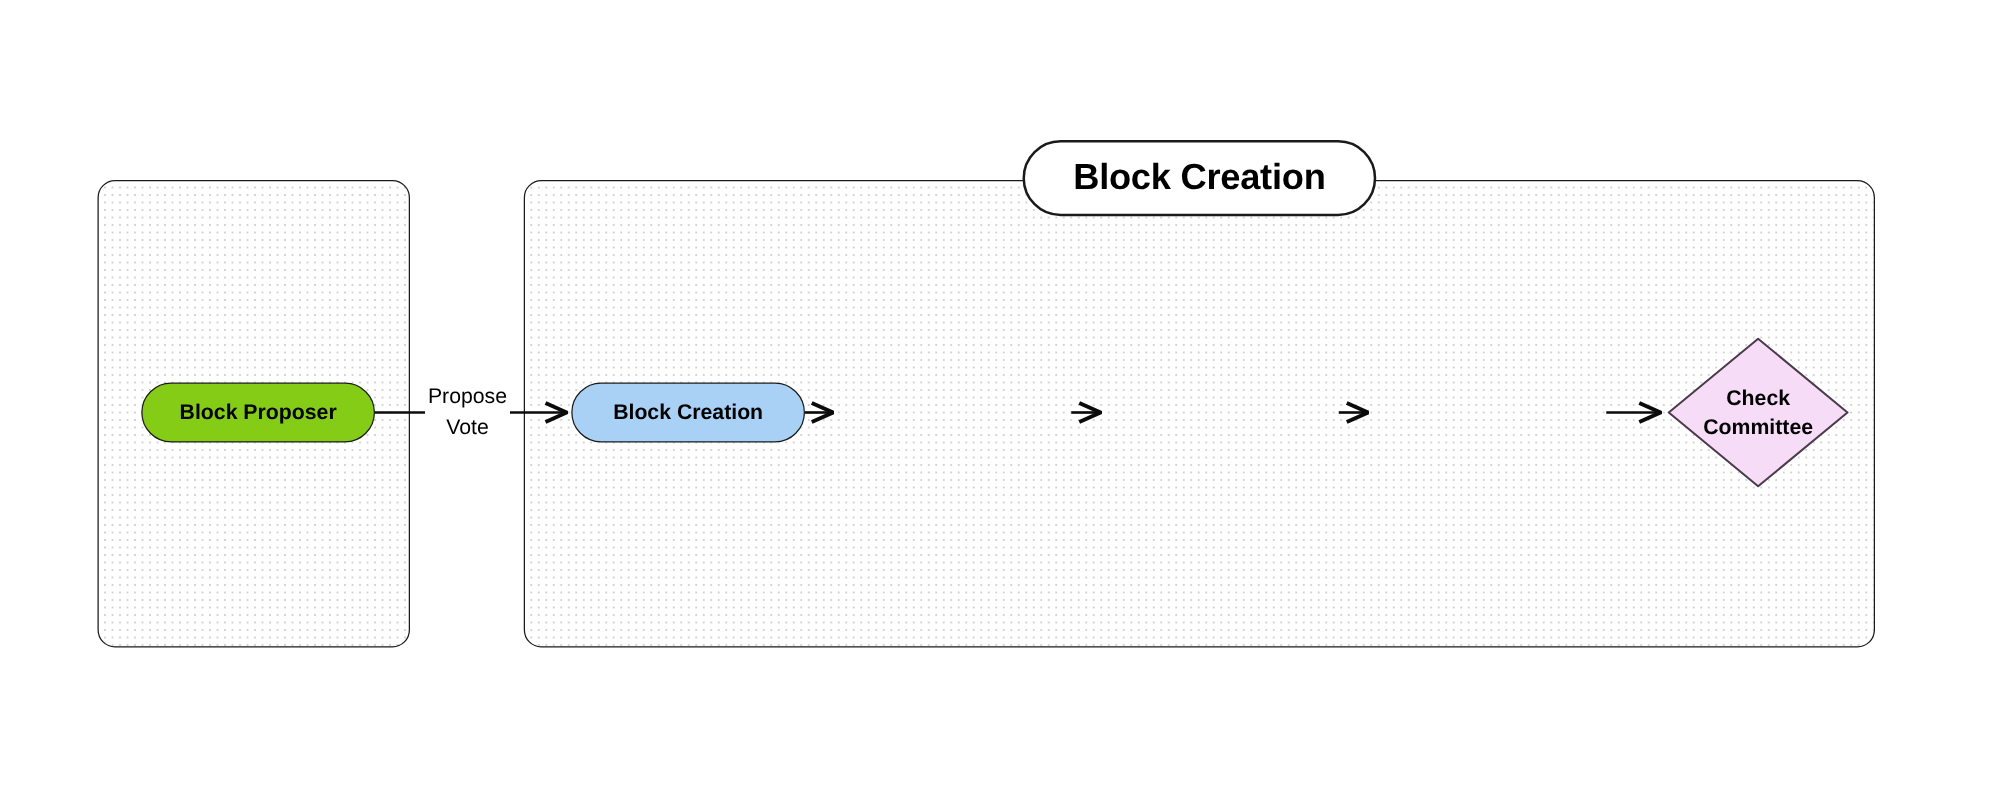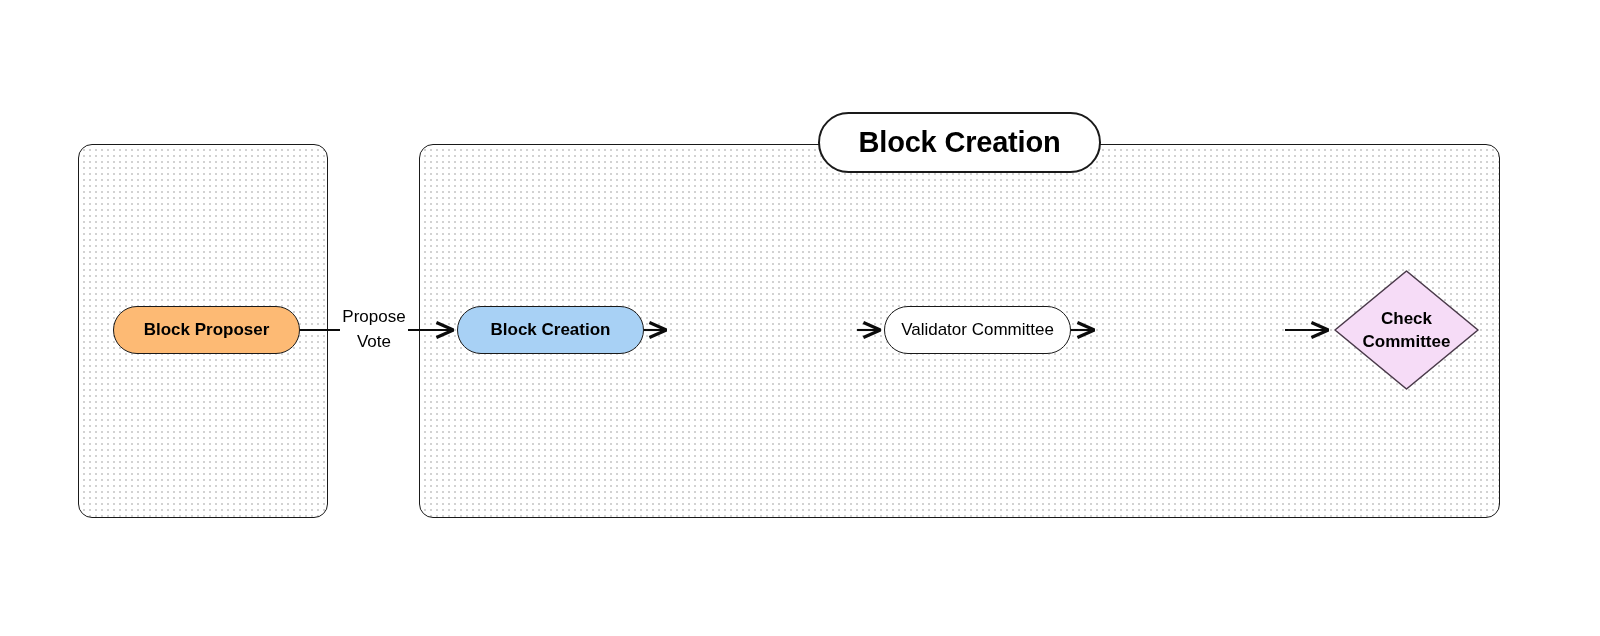--- a/index.html
+++ b/index.html
@@ -144,26 +144,25 @@
     <path class="edge-path" d="M1071,330 L1094,330" marker-end="url(#arrowhead)"></path>
 
     <path class="edge-path" d="M1285,330 L1328,330" marker-end="url(#arrowhead)"></path>
   </svg>
 
   <div class="edge-label" style="left:340px; top:303px; width:68px; height:54px;">
     <span>Propose</span>
     <span>Vote</span>
   </div>
 
-  <div class="node bold" style="left:113px; top:306px; width:187px; height:48px; background:#fdba74;">Block Proposer</div>
+  <div class="node bold" style="left:113px; top:306px; width:187px; height:48px; background:#84cc16;">Block Proposer</div>
 
   <div class="node bold" style="left:457px; top:306px; width:187px; height:48px; background:#a8d1f5;">Block Creation</div>
 
 
-  <div class="node" style="left:884px; top:306px; width:187px; height:48px; background:#ffffff;">Validator Committee</div>
 
 
   <div class="diamond" style="left:1332px; top:268px; width:149px; height:124px;">
     <svg width="149" height="124" viewBox="0 0 149 124" xmlns="http://www.w3.org/2000/svg">
       <path d="M74.5,3 L146,62 L74.5,121 L3,62 Z" fill="#f6dcf7" stroke="#4a3a4a" stroke-width="1.6" stroke-linejoin="round"></path>
     </svg>
     <div class="dlabel">
       <span>Check</span>
       <span>Committee</span>
     </div>

